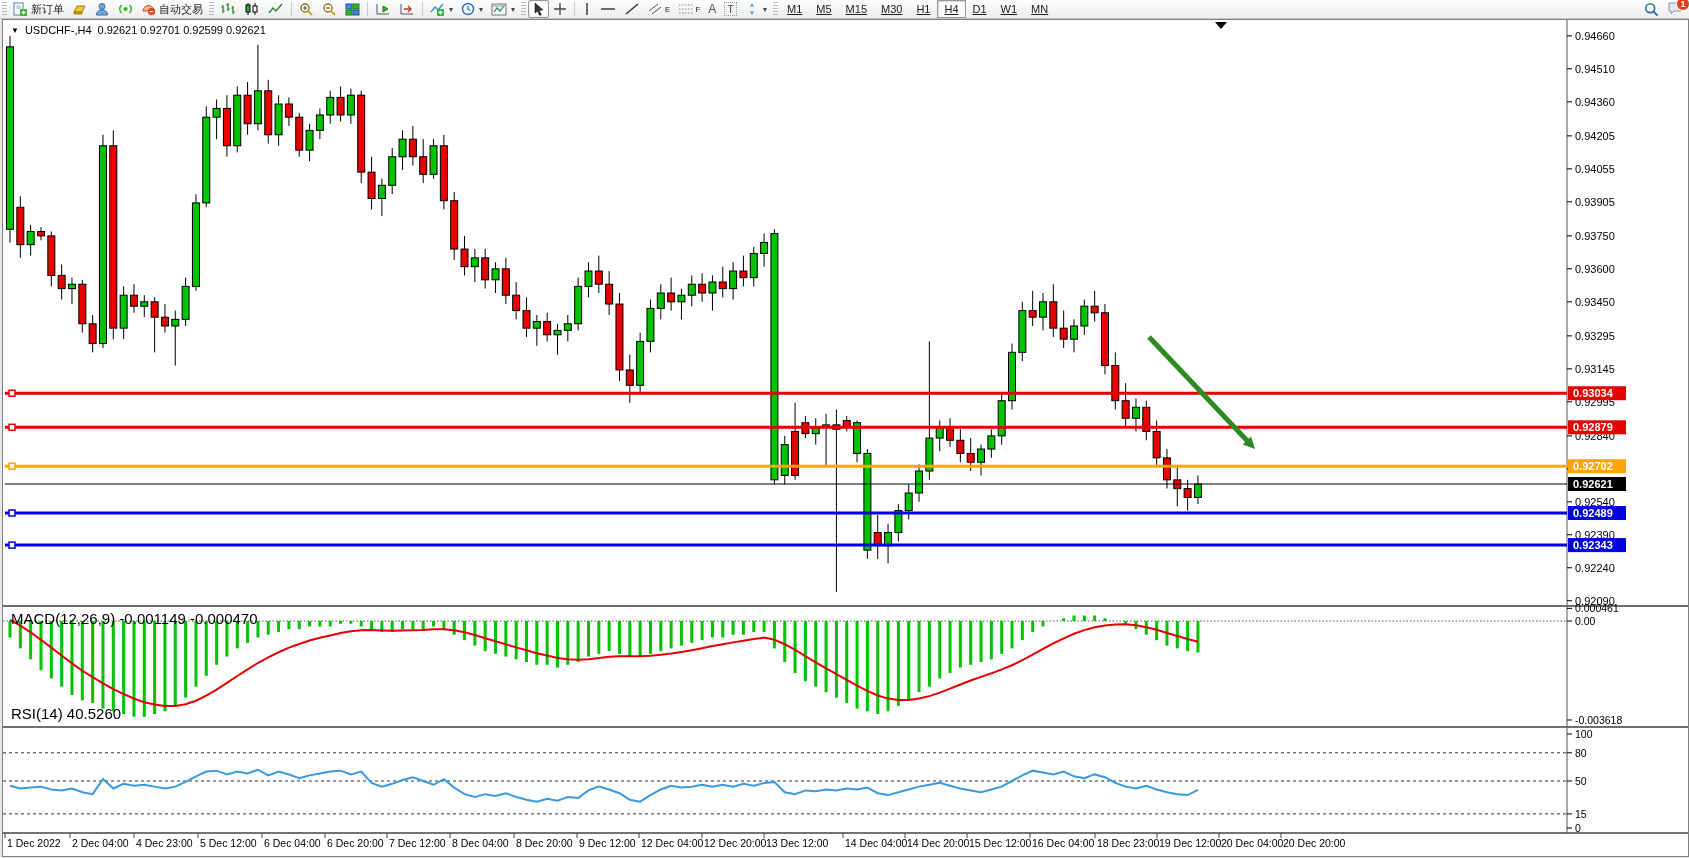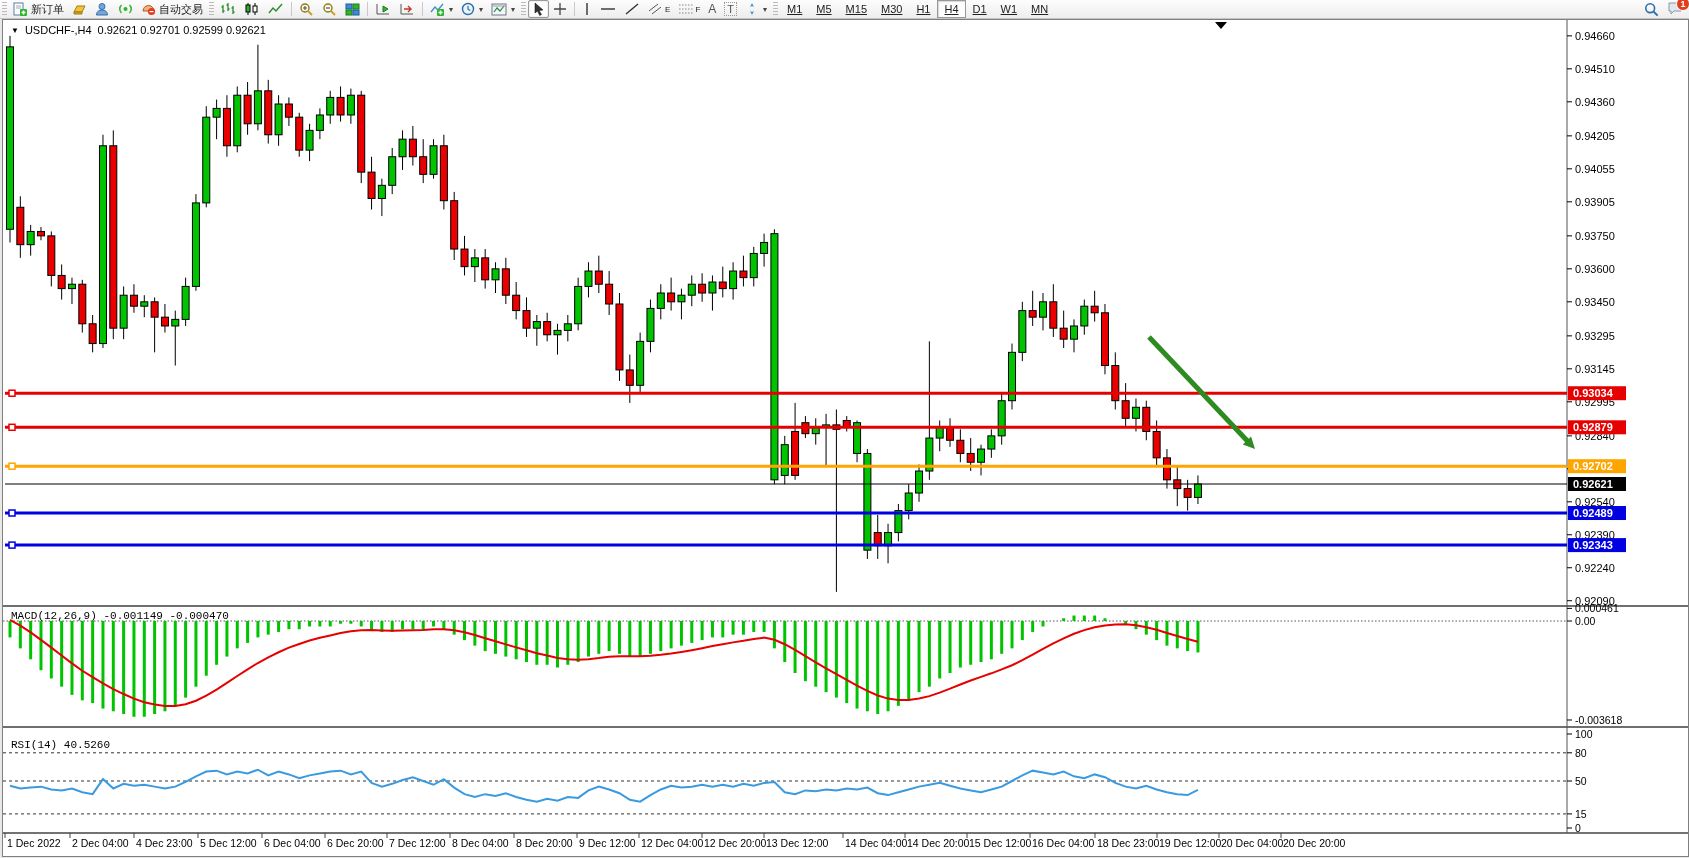--- a/index.html
+++ b/index.html
@@ -21,21 +21,21 @@
   .tb-right{margin-left:auto;display:flex;align-items:center;margin-right:6px;gap:8px;}
   .chat-wrap{position:relative}
   .badge{position:absolute;right:-7px;top:-4px;background:#e03c1e;color:#fff;border-radius:50%;
     width:12px;height:12px;font-size:9px;font-weight:bold;display:flex;align-items:center;justify-content:center;
     border:1px solid #fff;}
   
   .chartwin{position:absolute;left:2px;top:19px;width:1685px;height:836px;background:#fff;
     border:1px solid #7f7f7f;}
   #chart-svg{position:absolute;left:0;top:0;}
   .title-row{position:absolute;left:8px;top:4px;font-size:11px;color:#000;display:flex;gap:6px;align-items:center;}
-  .pane-label{position:absolute;font-size:11px;color:#000;font-family:Liberation Mono, monospace;}
+  .pane-label{position:absolute;font-size:15px;color:#000;}
   text{font-family:"Liberation Sans",sans-serif;}
 </style>
 </head>
 <body>
 
 <div class="toolbar">
   <div class="tb-grip"></div>
 
   <div class="tb-btn">
     <svg width="15" height="15" viewBox="0 0 15 15">
@@ -743,17 +743,17 @@
   <div class="title-row">
     <span style="font-size:8px">▼</span>
     <span>USDCHF-,H4</span>
     <span>0.92621 0.92701 0.92599 0.92621</span>
   </div>
 
   <div class="pane-label" style="left:8px;top:590px">
     <span>MACD(12,26,9)</span>
     <span>-0.001149 -0.000470</span>
   </div>
-  <div class="pane-label" style="left:8px;top:719px">
+  <div class="pane-label" style="left:8px;top:685px">
     <span>RSI(14)</span>
     <span>40.5260</span>
   </div>
 </div>
 
 </body></html>

